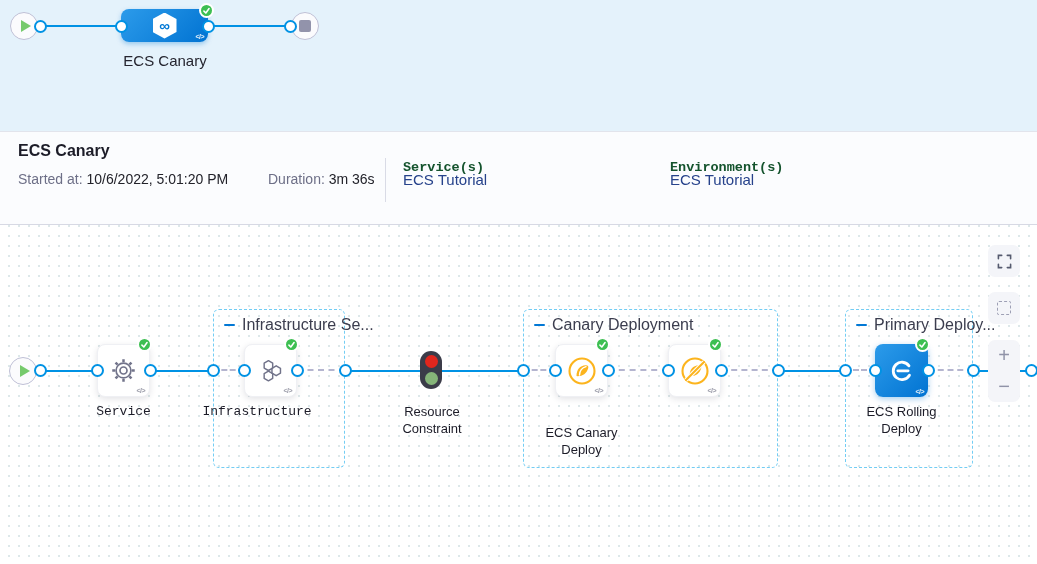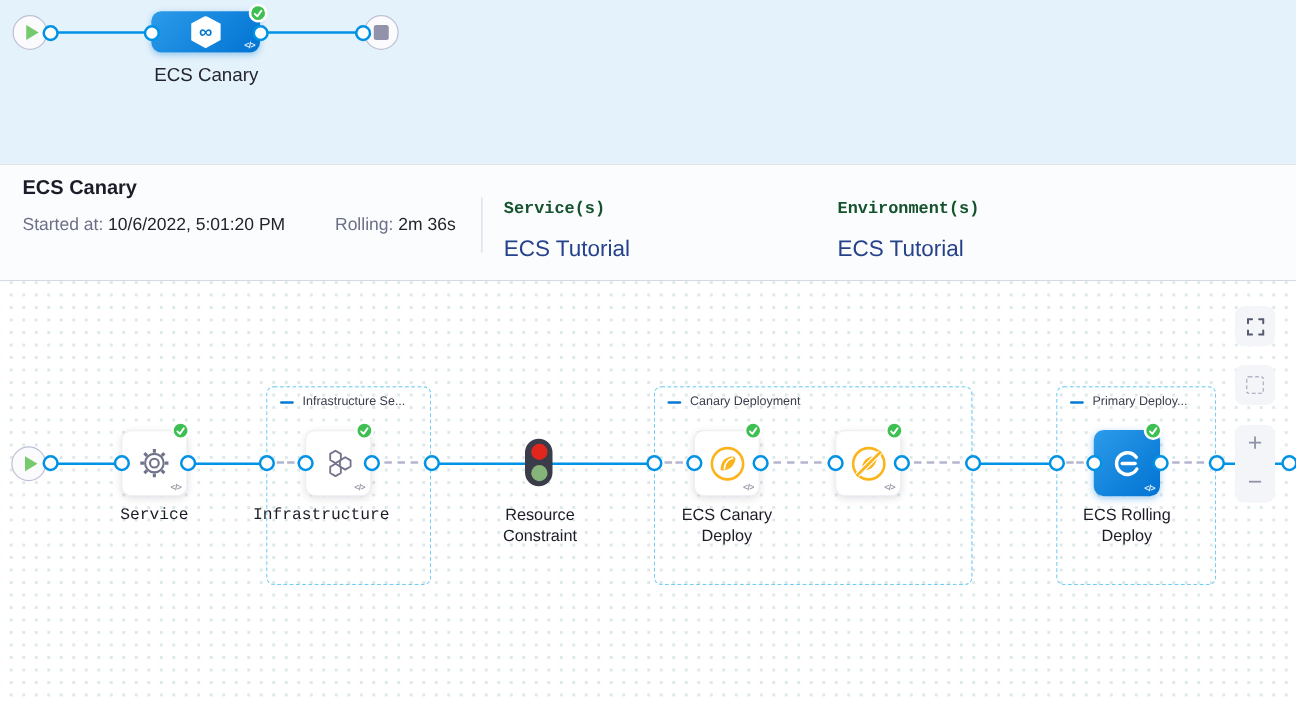--- a/index.html
+++ b/index.html
@@ -20,30 +20,30 @@
   .code-glyph.on-blue { color:rgba(255,255,255,.9); }
   .mini-label { position:absolute; left:106px; top:52px; width:118px; text-align:center; font-size:15px; color:#25252f; }
 
   
   .info-bar { position:relative; width:100%; height:94px; background:#fbfcfe; border-top:1px solid #e2e4ec; border-bottom:1px solid #d7d9e4; }
   .run-title { position:absolute; left:18px; top:10px; font-size:16px; font-weight:bold; color:#1c1c28; }
   .kv { position:absolute; top:39px; font-size:14px; color:#22222a; }
   .kv .k { color:#6d6f87; }
   .vdivider { position:absolute; left:385px; top:26px; width:1px; height:44px; background:#d9dbe6; }
   .col-label { position:absolute; top:28px; font-size:13.5px; font-weight:bold; color:#14532d;font-family:Liberation Mono, monospace; }
-  .col-link { position:absolute; top:57px; font-size:18px; color:#26428b; cursor:pointer; }
+  .col-link { position:absolute; top:39px; font-size:15px; color:#26428b; cursor:pointer; }
 
   
   .canvas { position:relative; width:100%; height:338px; background-color:#fff;
     background-image:radial-gradient(circle,#dde8ea 1.2px,transparent 1.4px);
     background-size:10px 10px; background-position:4px 6px; }
   .group-box { position:absolute; top:84px; height:159px; border:1px dashed #72cdf4; border-radius:6px; }
   .group-head { position:absolute; top:6px; left:10px; display:flex; align-items:center; gap:7px; cursor:pointer; }
   .group-dash { width:11px; height:2px; background:#0278d5; border-radius:1px; }
-  .group-title { font-size:10px; color:#3b3d4e; white-space:nowrap; }
+  .group-title { font-size:16px; color:#3b3d4e; white-space:nowrap; }
   .step-node { position:absolute; top:119px; width:53px; height:53px; background:#fff; border:1px solid #eff0f4; border-radius:8px; box-shadow:0 2px 6px rgba(40,41,61,.13); display:flex; align-items:center; justify-content:center; }
   .step-node.blue { background:linear-gradient(135deg,#2c9bea,#0173d2); border:none; box-shadow:0 2px 6px rgba(2,120,213,.35); }
   .node-label { position:absolute; top:178px; font-size:13px; line-height:17px; color:#1c1c28; text-align:center; }
   .w120 { width:120px;font-family:Liberation Mono, monospace; }
   .w84 { width:86px; }
   .traffic { position:absolute; left:420px; top:126px; width:22px; height:38px; background:#3b3c49; border-radius:11px; z-index:4; }
   .traffic .red { position:absolute; left:4.5px; top:4px; width:13px; height:13px; border-radius:50%; background:#e1261d; }
   .traffic .green { position:absolute; left:4.5px; top:21px; width:13px; height:13px; border-radius:50%; background:#85b579; }
 
   
@@ -80,22 +80,22 @@
   </div>
 </div>
 
 <div class="info-bar">
   <div class="run-title">ECS Canary</div>
   <div class="kv" style="left:18px;">
     <span class="k">Started at:</span>
     <span>10/6/2022, 5:01:20 PM</span>
   </div>
   <div class="kv" style="left:268px;">
-    <span class="k">Rolling:</span>
-    <span>2m 36s</span>
+    <span class="k">Duration:</span>
+    <span>3m 36s</span>
   </div>
   <div class="vdivider"></div>
   <div class="col-label" style="left:403px;">Service(s)</div>
   <a class="col-link" style="left:403px;">ECS Tutorial</a>
   <div class="col-label" style="left:670px;">Environment(s)</div>
   <a class="col-link" style="left:670px;">ECS Tutorial</a>
 </div>
 
 <div class="canvas">
 
@@ -210,21 +210,21 @@
       <path d="M9.5 20 C9.5 13.5 13 9.5 18.7 9.2 C20.8 9.1 21.8 10.3 21.2 12.3 C19.7 17.4 15.8 20.3 10.6 20.3 Z" fill="#fcb41d"></path>
       <path d="M12.5 19 C12.7 14.6 15.4 11.6 19 10.6" stroke="#fff" stroke-width="1.4" fill="none" stroke-linecap="round"></path>
     </svg>
     <span class="code-glyph">&lt;/&gt;</span>
   </div>
   <div class="badge" style="left:595px;top:112px;">
     <svg width="9" height="9" viewBox="0 0 14 14">
         <polyline points="3,8 6,11 11,4" fill="none" stroke="#fff" stroke-width="2.4" stroke-linecap="round" stroke-linejoin="round"></polyline>
       </svg>
   </div>
-  <div class="node-label w84" style="left:538.5px;">ECS Canary Deploy</div>
+  <div class="node-label w84" style="left:538.5px;margin-top:21px;">ECS Canary Deploy</div>
 
   <div class="step-node" style="left:668px;">
     <svg width="30" height="30" viewBox="0 0 30 30">
       <circle cx="15" cy="15" r="12.5" fill="none" stroke="#fcb41d" stroke-width="2.1"></circle>
       <path d="M9.5 20 C9.5 13.5 13 9.5 18.7 9.2 C20.8 9.1 21.8 10.3 21.2 12.3 C19.7 17.4 15.8 20.3 10.6 20.3 Z" fill="#fcb41d"></path>
       <line x1="24" y1="6" x2="6" y2="24" stroke="#fff" stroke-width="4.2"></line>
       <line x1="24" y1="6" x2="6" y2="24" stroke="#fcb41d" stroke-width="2.1" stroke-linecap="round"></line>
     </svg>
     <span class="code-glyph">&lt;/&gt;</span>
   </div>

